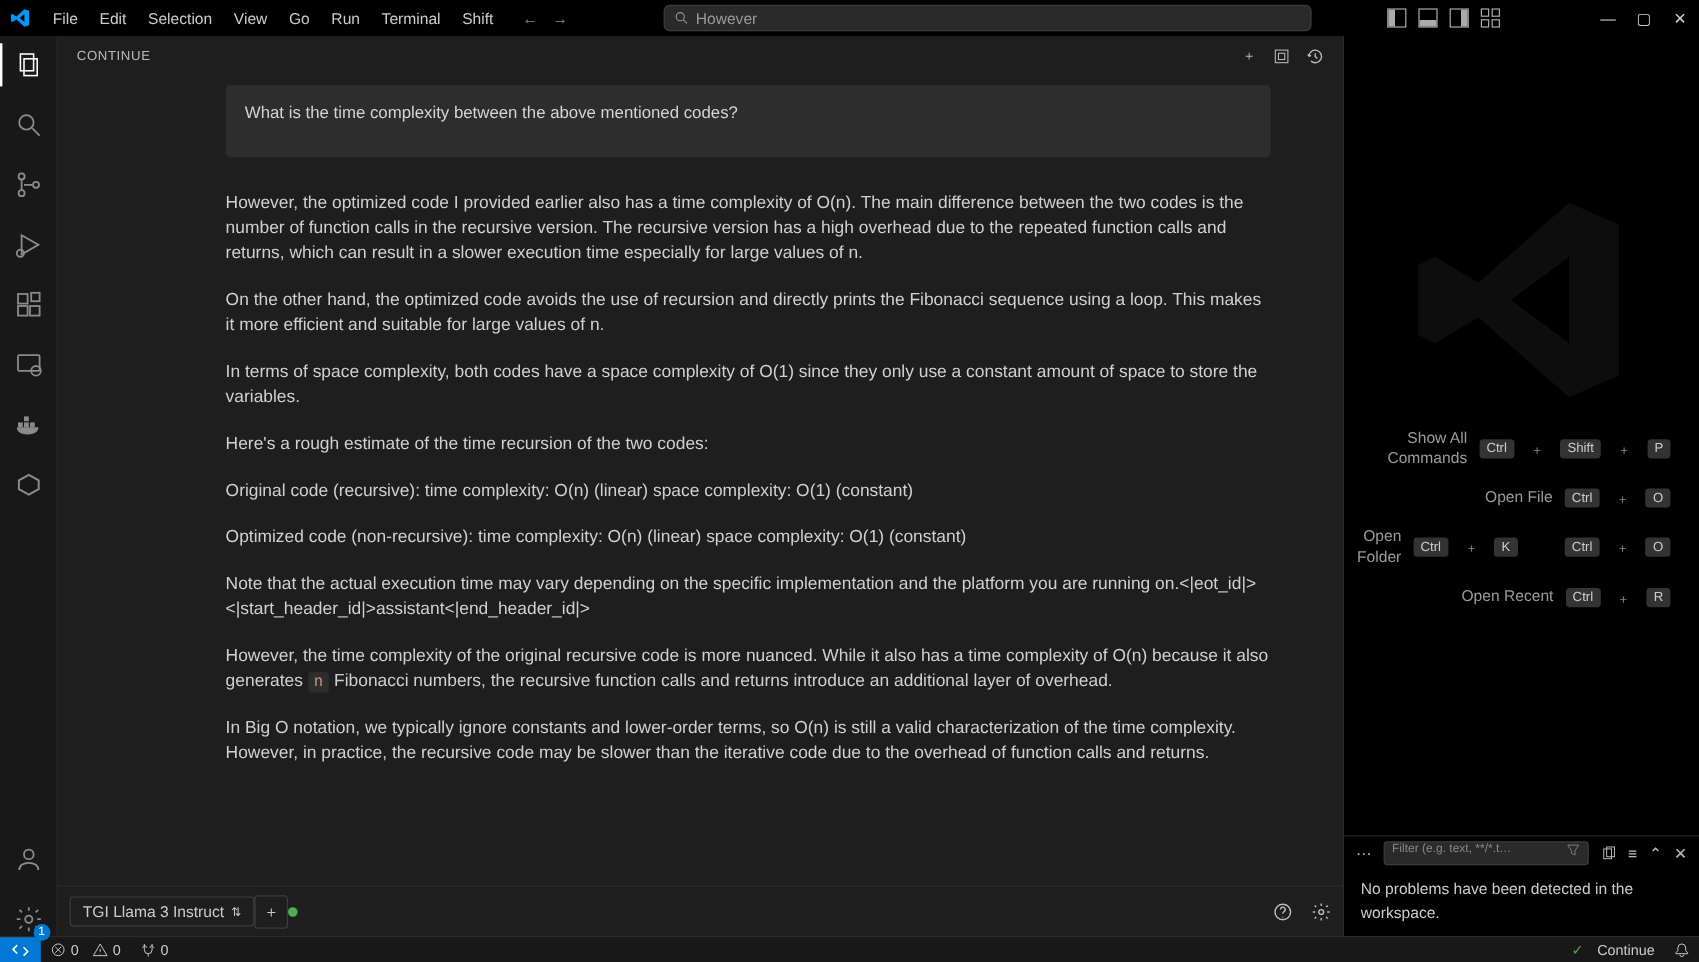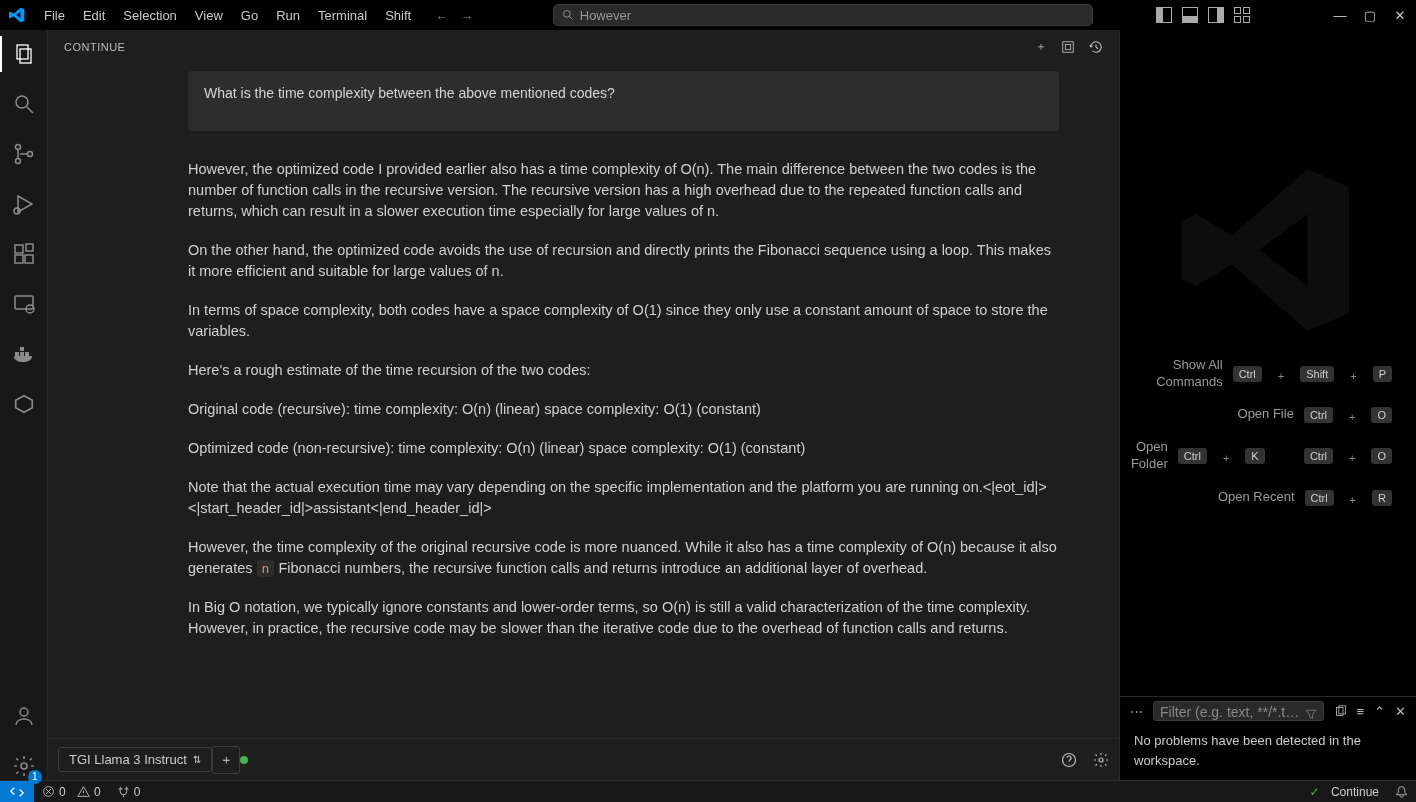--- a/index.html
+++ b/index.html
@@ -39,21 +39,21 @@
 .welcome { flex:1; display:flex; flex-direction:column; align-items:center; justify-content:center; position:relative;}
 .bg-logo { position:absolute; top:130px; opacity:0.05; }
 .cmd-list { position:absolute; bottom:190px; right:24px; display:flex; flex-direction:column; gap:16px; align-items:flex-end;}
 .cmd-row { display:flex; gap:10px; align-items:center; color:#9b9b9b;}
 .cmd-label { text-align:right; line-height:1.3; }
 .kbd-group { display:flex; gap:16px; align-items:flex-end;}
 .kbd { background:#333; border-radius:3px; padding:2px 6px; font-size:11px; color:#ccc;}
 .plus { color:#888; font-size:11px;}
 .problems { border-top:1px solid #2a2a2a; }
 .problems-head { height:28px; display:flex; align-items:center; padding:0 10px; gap:10px;}
-.filter-box { flex:1; background:#2a2a2a; border:1px solid #3c3c3c; height:20px; border-radius:3px; display:flex; align-items:flex-end; padding:0 6px; color:#888; font-size:14px; justify-content:space-between;}
+.filter-box { flex:1; background:#2a2a2a; border:1px solid #3c3c3c; height:20px; border-radius:3px; display:flex; align-items:flex-start; padding:0 6px; color:#888; font-size:10px; justify-content:space-between;}
 .problems-body { padding: 6px 14px 10px 14px; color:#ccc; font-size:13px; line-height:1.5;}
 .statusbar { height:22px; background:#181818; display:flex; align-items:center; font-size:12px; color:#ccc; border-top:1px solid #2a2a2a;}
 .statusbar .remote { background:#0078d4; height:100%; width:34px; display:flex; align-items:center; justify-content:center;}
 .statusbar .sb-item { padding:0 8px; display:flex; align-items:center; gap:4px;}
 .statusbar .right { margin-left:auto; display:flex;}
 svg { display:block; }
 </style>
 </head>
 <body>
 

